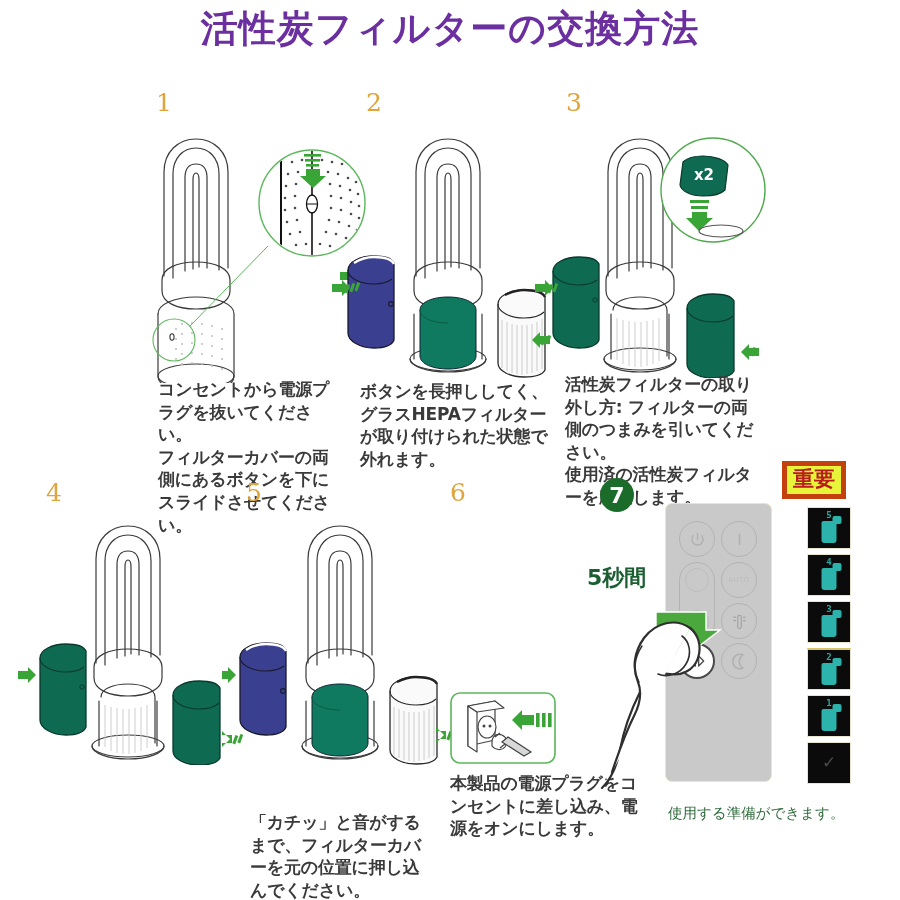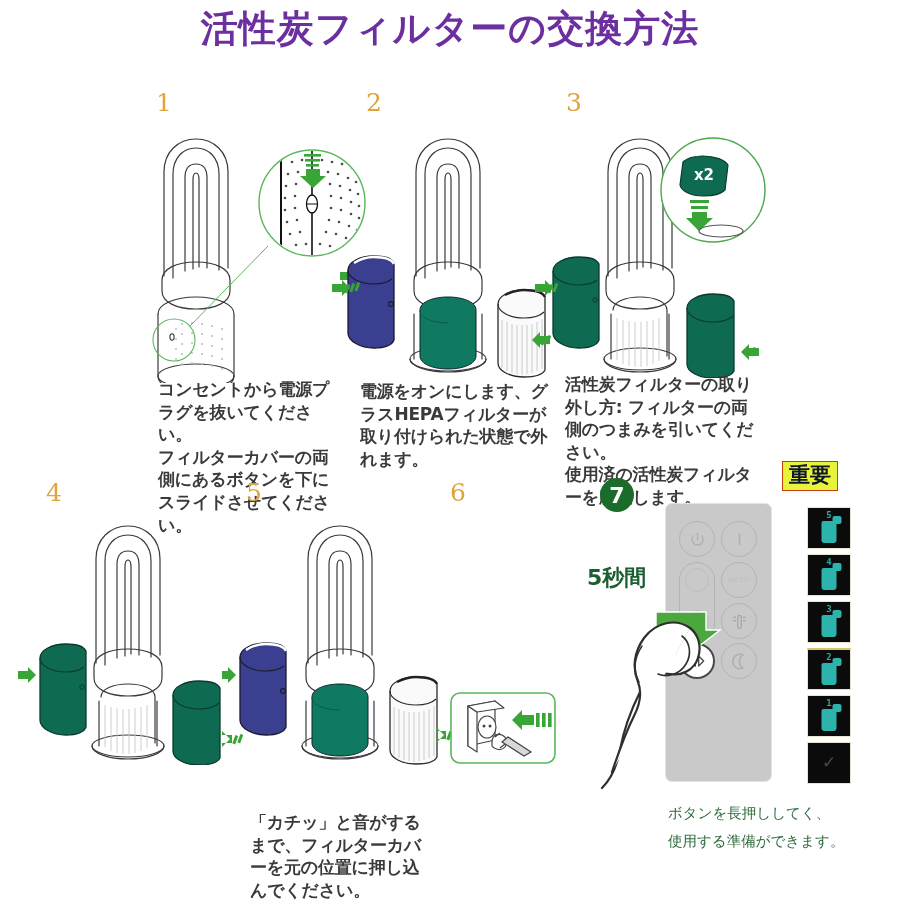--- a/index.html
+++ b/index.html
@@ -47,25 +47,25 @@
     font-family:"DejaVu Sans","Liberation Sans",sans-serif;
   }
 
   
   .art{position:absolute;}
 
   
   .important{
     position:absolute;
     background:#e8f43a;
-    color:#0f172a;
+    color:#b91c1c;
     font-size:21px;
     font-weight:700;
     padding:1px 6px 3px 6px;
-    border:1px solid #c2410c;
+    border:5px solid #c2410c;
     line-height:1.15;
     font-family:"DejaVu Sans","Liberation Sans",sans-serif;
   }
 
   
   .seconds{
     position:absolute;
     font-size:22px;
     color:#1b5e32;
     font-weight:700;
@@ -322,21 +322,21 @@
       <rect x="21" y="155" width="3" height="9" transform="rotate(20 22 159)"></rect>
       <rect x="26" y="154" width="3" height="9" transform="rotate(20 27 158)"></rect>
     </g>
     <g fill="#3aa537">
       <path d="M226 212 L234 220 L234 216 L244 216 L244 208 L234 208 L234 204 Z" transform="translate(-24,0)"></path>
       <rect x="212" y="208" width="3" height="9" transform="rotate(20 213 212)"></rect>
       <rect x="217" y="207" width="3" height="9" transform="rotate(20 218 211)"></rect>
     </g>
   </svg>
 
-  <div class="caption" style="left:360px;top:380px;width:190px;"><span>電源をオンにします、グラスHEPAフィルターが取り付けられた状態で外れます。</span></div>
+  <div class="caption" style="left:360px;top:380px;width:190px;"><span>ボタンを長押ししてく、グラスHEPAフィルターが取り付けられた状態で外れます。</span></div>
 
   <div class="stepnum" style="left:566px;top:88px;">3</div>
 
   <svg class="art" style="left:535px;top:128px;" width="235" height="250" viewBox="0 0 235 250">
     <g fill="none" stroke="#3a3a3a" stroke-width="1.2" stroke-linejoin="round" stroke-linecap="round">
       <path d="M73 148 L73 44 C73 24 87 11 105 11 C123 11 137 24 137 44 L137 140"></path>
       <path d="M82 150 L82 46 C82 30 92 20 105 20 C118 20 128 30 128 46 L128 142"></path>
       <path d="M94 143 L94 50 C94 41 98 36 105 36 C112 36 116 41 116 50 L116 140"></path>
       <path d="M102 141 L102 52 C102 47 103 45 105 45 C107 45 108 47 108 52 L108 139"></path>
       <path d="M71 152 C71 141 85 134 105 134 C125 134 139 141 139 152 L139 163 C139 174 125 181 105 181 C85 181 71 174 71 163 Z"></path>
@@ -511,20 +511,21 @@
     </g>
 
     <g fill="#3aa537">
       <path d="M64 30 L74 20 L74 25 L86 25 L86 35 L74 35 L74 40 Z"></path>
       <rect x="88" y="23" width="3.6" height="14"></rect>
       <rect x="94" y="23" width="3.6" height="14"></rect>
       <rect x="100" y="23" width="3.6" height="14"></rect>
     </g>
   </svg>
 
+  <div class="caption" style="left:450px;top:772px;width:190px;"><span>本製品の電源プラグをコンセントに差し込み、電源をオンにします。</span></div>
 
   <div class="stepnum circled" style="left:600px;top:478px;">7</div>
 
   <div class="seconds" style="left:587px;top:563px;">5秒間</div>
 
   <div class="important" style="left:782px;top:461px;">重要</div>
 
   <div class="remote" style="left:665px;top:503px;width:105px;height:277px;">
     <div class="rbtn" style="left:13px;top:17px;width:36px;height:36px;">
       <svg width="17" height="17" viewBox="0 0 20 20">
@@ -594,17 +595,16 @@
     <div class="lcd" style="left:5px;top:188px;width:44px;height:42px;">
       <div class="num">1</div>
       <div class="fanicon"></div>
     </div>
     <div class="lcd" style="left:5px;top:235px;width:44px;height:42px;">
       <div class="check">✓</div>
     </div>
   </div>
 
   <div class="finalnote" style="left:668px;top:799px;width:232px;">
-    <div>ボタンを長押ししてく、</div>
     <div>使用する準備ができます。</div>
   </div>
 
 </div>
 
 </body></html>

